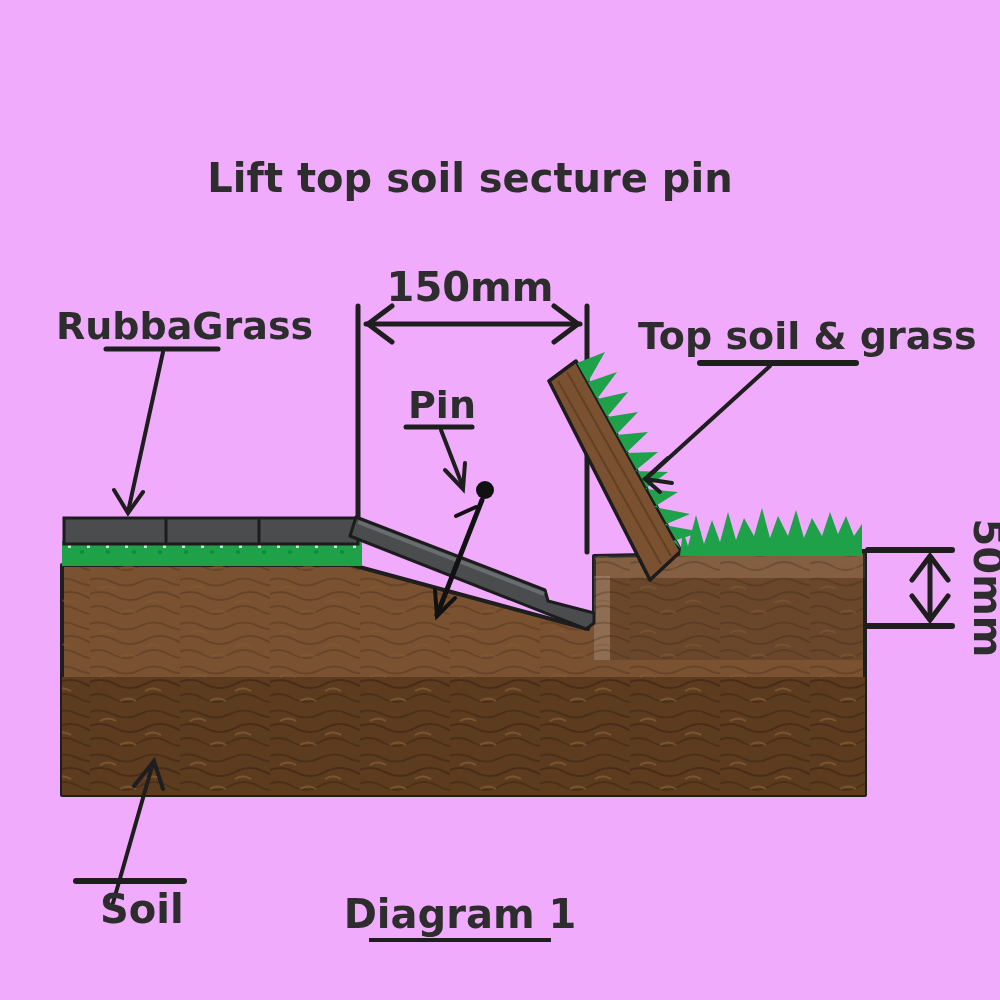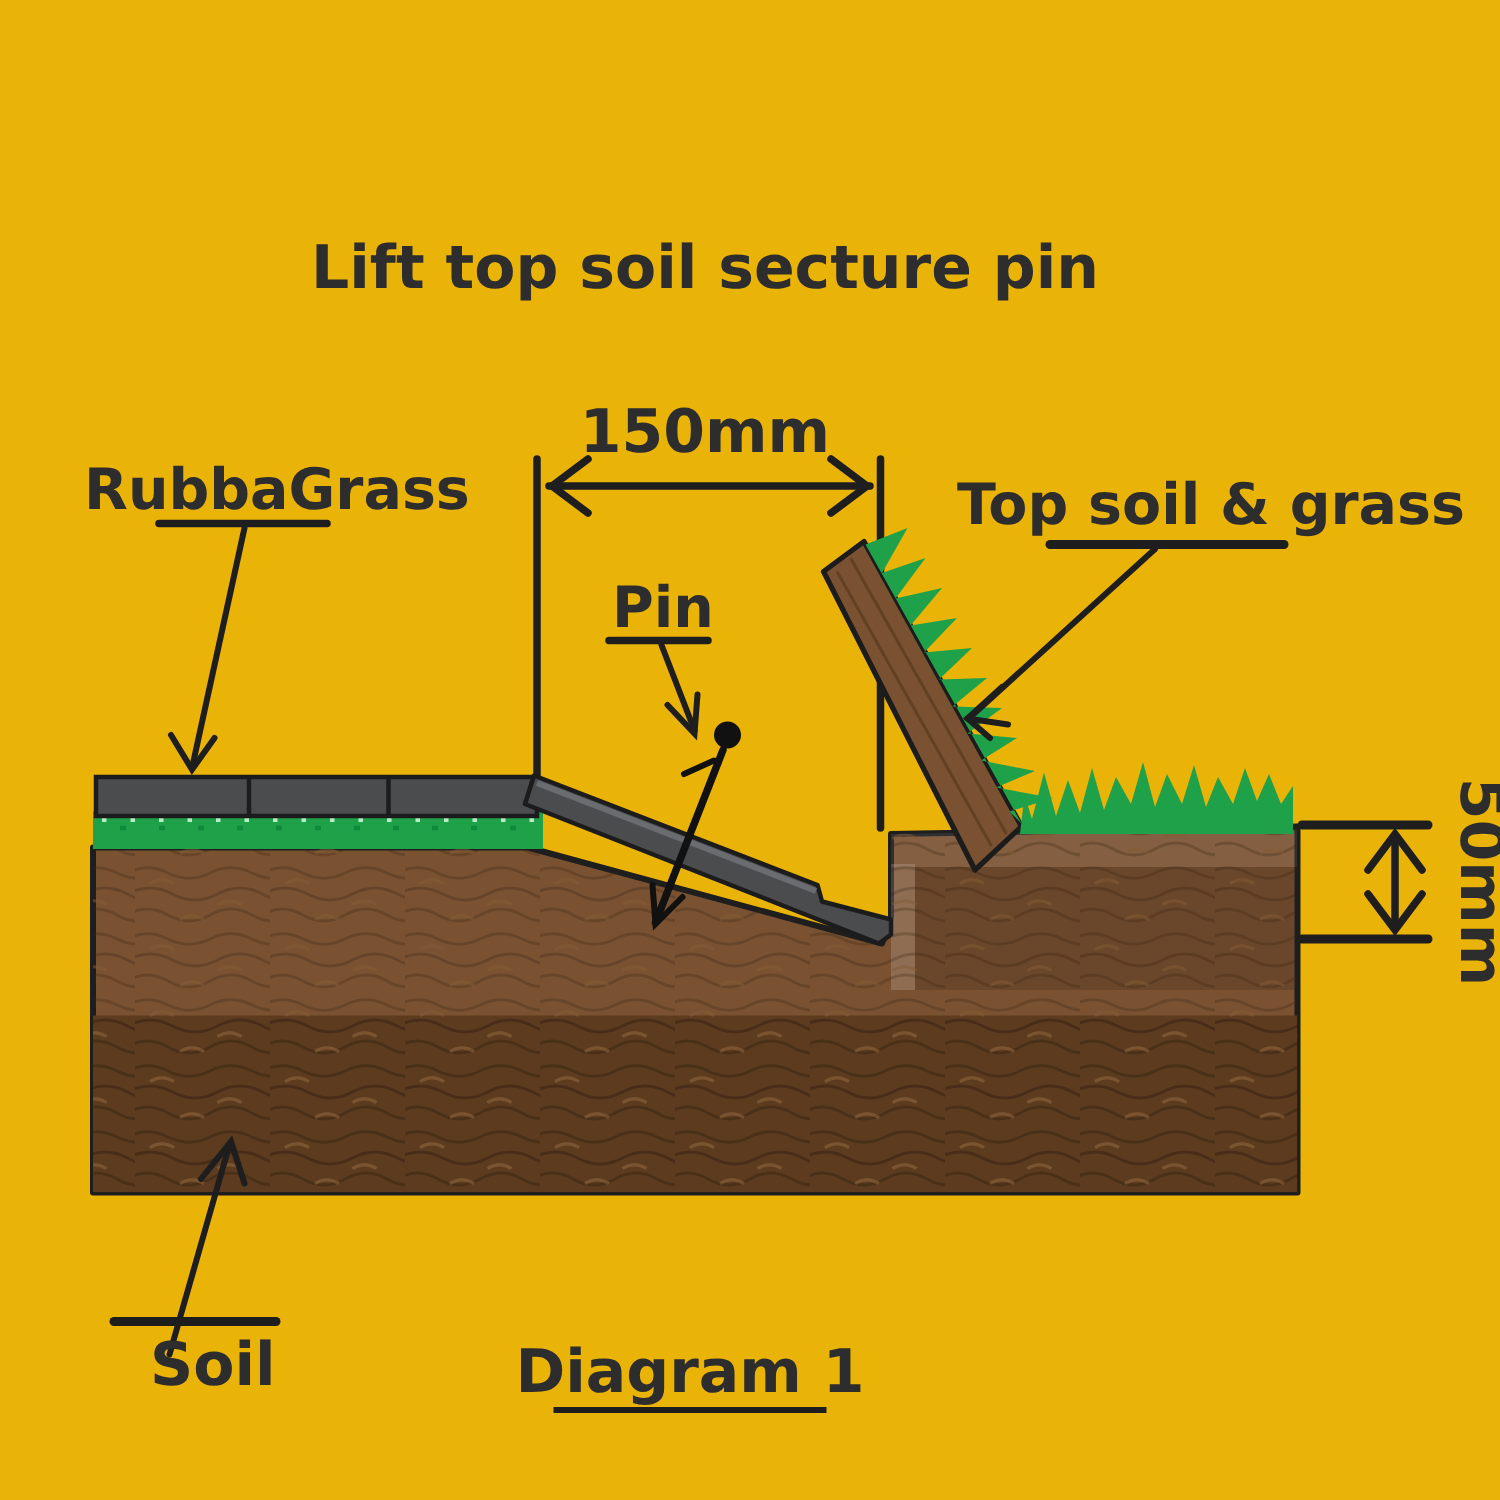--- a/index.html
+++ b/index.html
@@ -1,16 +1,16 @@
 <!DOCTYPE html>
 <html><head>
 <meta charset="utf-8">
 <style>
   html,body{margin:0;padding:0;background:#ffffff;}
-  #stage{position:relative;width:1000px;height:1000px;background:#eab308;overflow:hidden;}
+  #stage{position:relative;width:1000px;height:1000px;background:#f0abfc;overflow:hidden;}
   svg{display:block;}
   .lbl{font-family:"DejaVu Sans","Liberation Sans",sans-serif;font-weight:600;}
   .t40{font-size:40px;}
   .t38{font-size:38px;}
   .dim{font-size:40px;}
 </style>
 </head>
 <body>
 
 <div id="stage">

